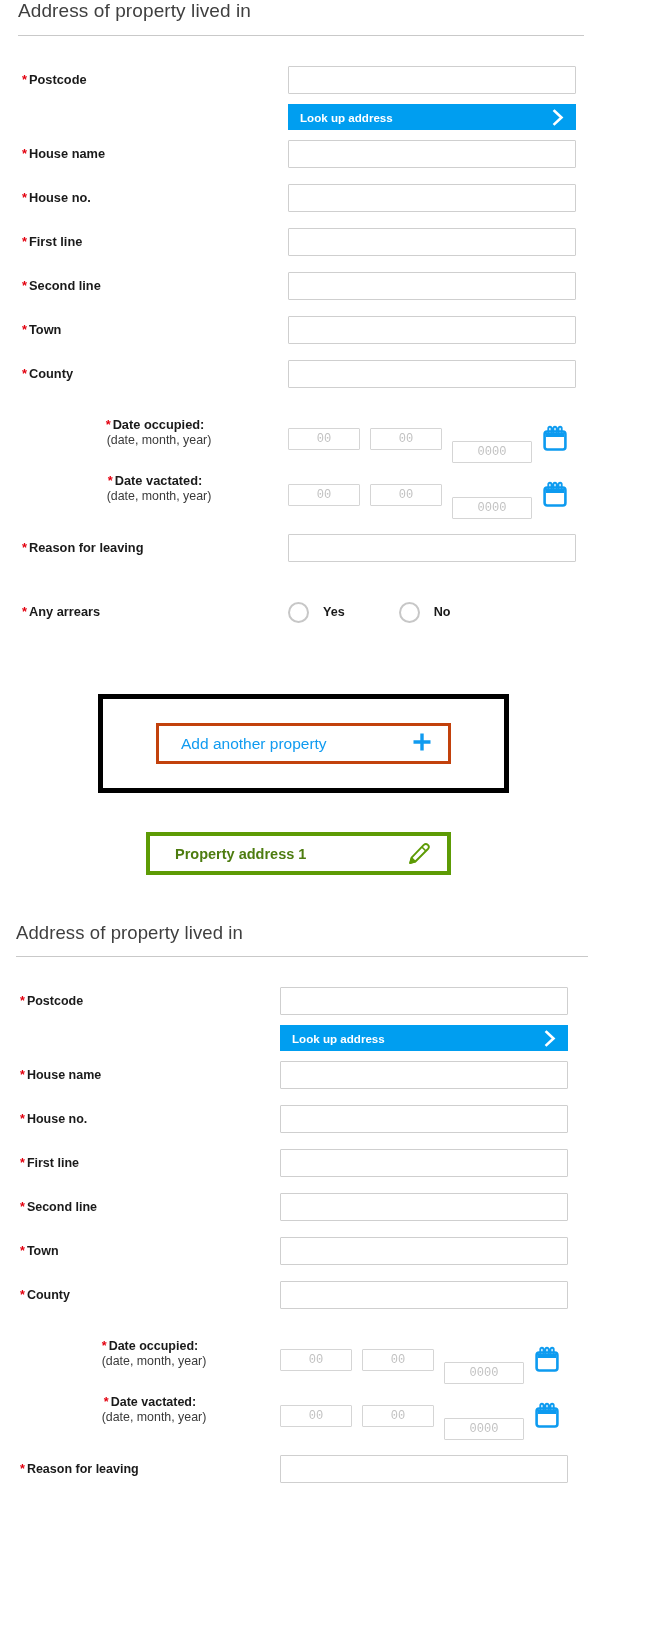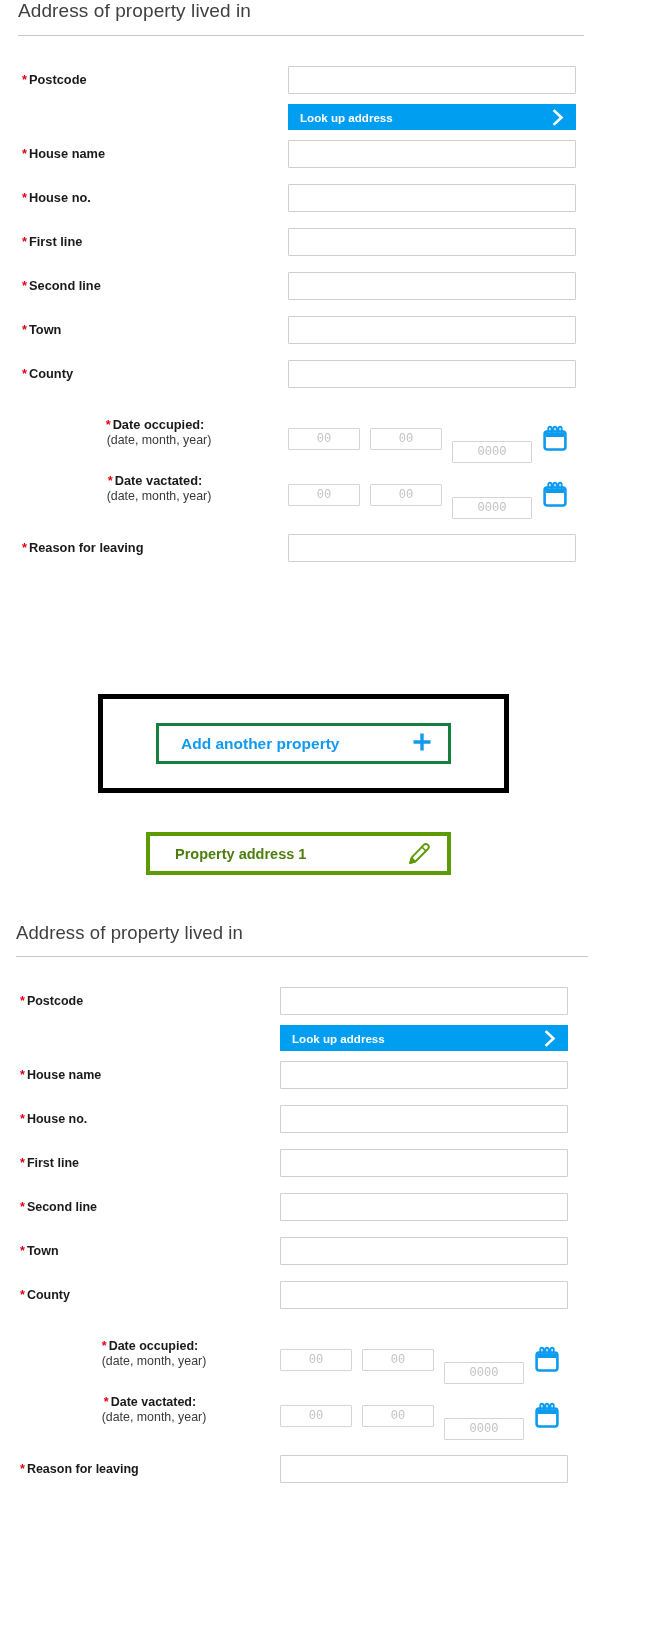--- a/index.html
+++ b/index.html
@@ -143,26 +143,26 @@
     height: 99px;
     border: 5px solid #000000;
     background: #ffffff;
     display: flex;
     align-items: center;
     justify-content: center;
   }
   .add-btn {
     width: 295px;
     height: 41px;
-    border: 3px solid #15803d;
+    border: 3px solid #c2410c;
     background: #fff;
     color: #109bf0;
     font-family: "Liberation Sans", sans-serif;
     font-size: 15.5px;
-    font-weight: bold;
+    font-weight: normal;
     display: flex;
     align-items: center;
     justify-content: space-between;
     padding: 0 15px 0 22px;
     cursor: pointer;
   }
   .plus-icon { font-size: 24px; line-height: 1; font-weight: bold; }
 
   
   .prop-chip {
@@ -335,20 +335,38 @@
         <div class="label-cell">
           <span class="req">*</span><span>Reason for leaving</span>
         </div>
         <div class="field-cell">
           <input class="text-input" type="text" placeholder="" style="">
         </div>
       </div>
 
       <div style="height:14px"></div>
 
+      <div class="row row-radio">
+        <div class="label-cell">
+          <span class="req">*</span><span>Any arrears</span>
+        </div>
+        <div class="field-cell">
+          <div class="radio-group">
+            <div class="radio-opt">
+              <span class="radio-dot"></span>
+              <span class="radio-label">Yes</span>
+            </div>
+            <span class="radio-gap"></span>
+            <div class="radio-opt">
+              <span class="radio-dot"></span>
+              <span class="radio-label">No</span>
+            </div>
+          </div>
+        </div>
+      </div>
 
     </div>
   </div>
 
   <div class="add-outline">
     <button class="add-btn">
       <span>Add another property</span>
       <span class="plus-icon">
         <svg width="22" height="22" viewBox="0 0 22 22">
             <path d="M11 2.5 V19.5 M2.5 11 H19.5" stroke="#109bf0" stroke-width="3.4" stroke-linecap="butt"></path>

